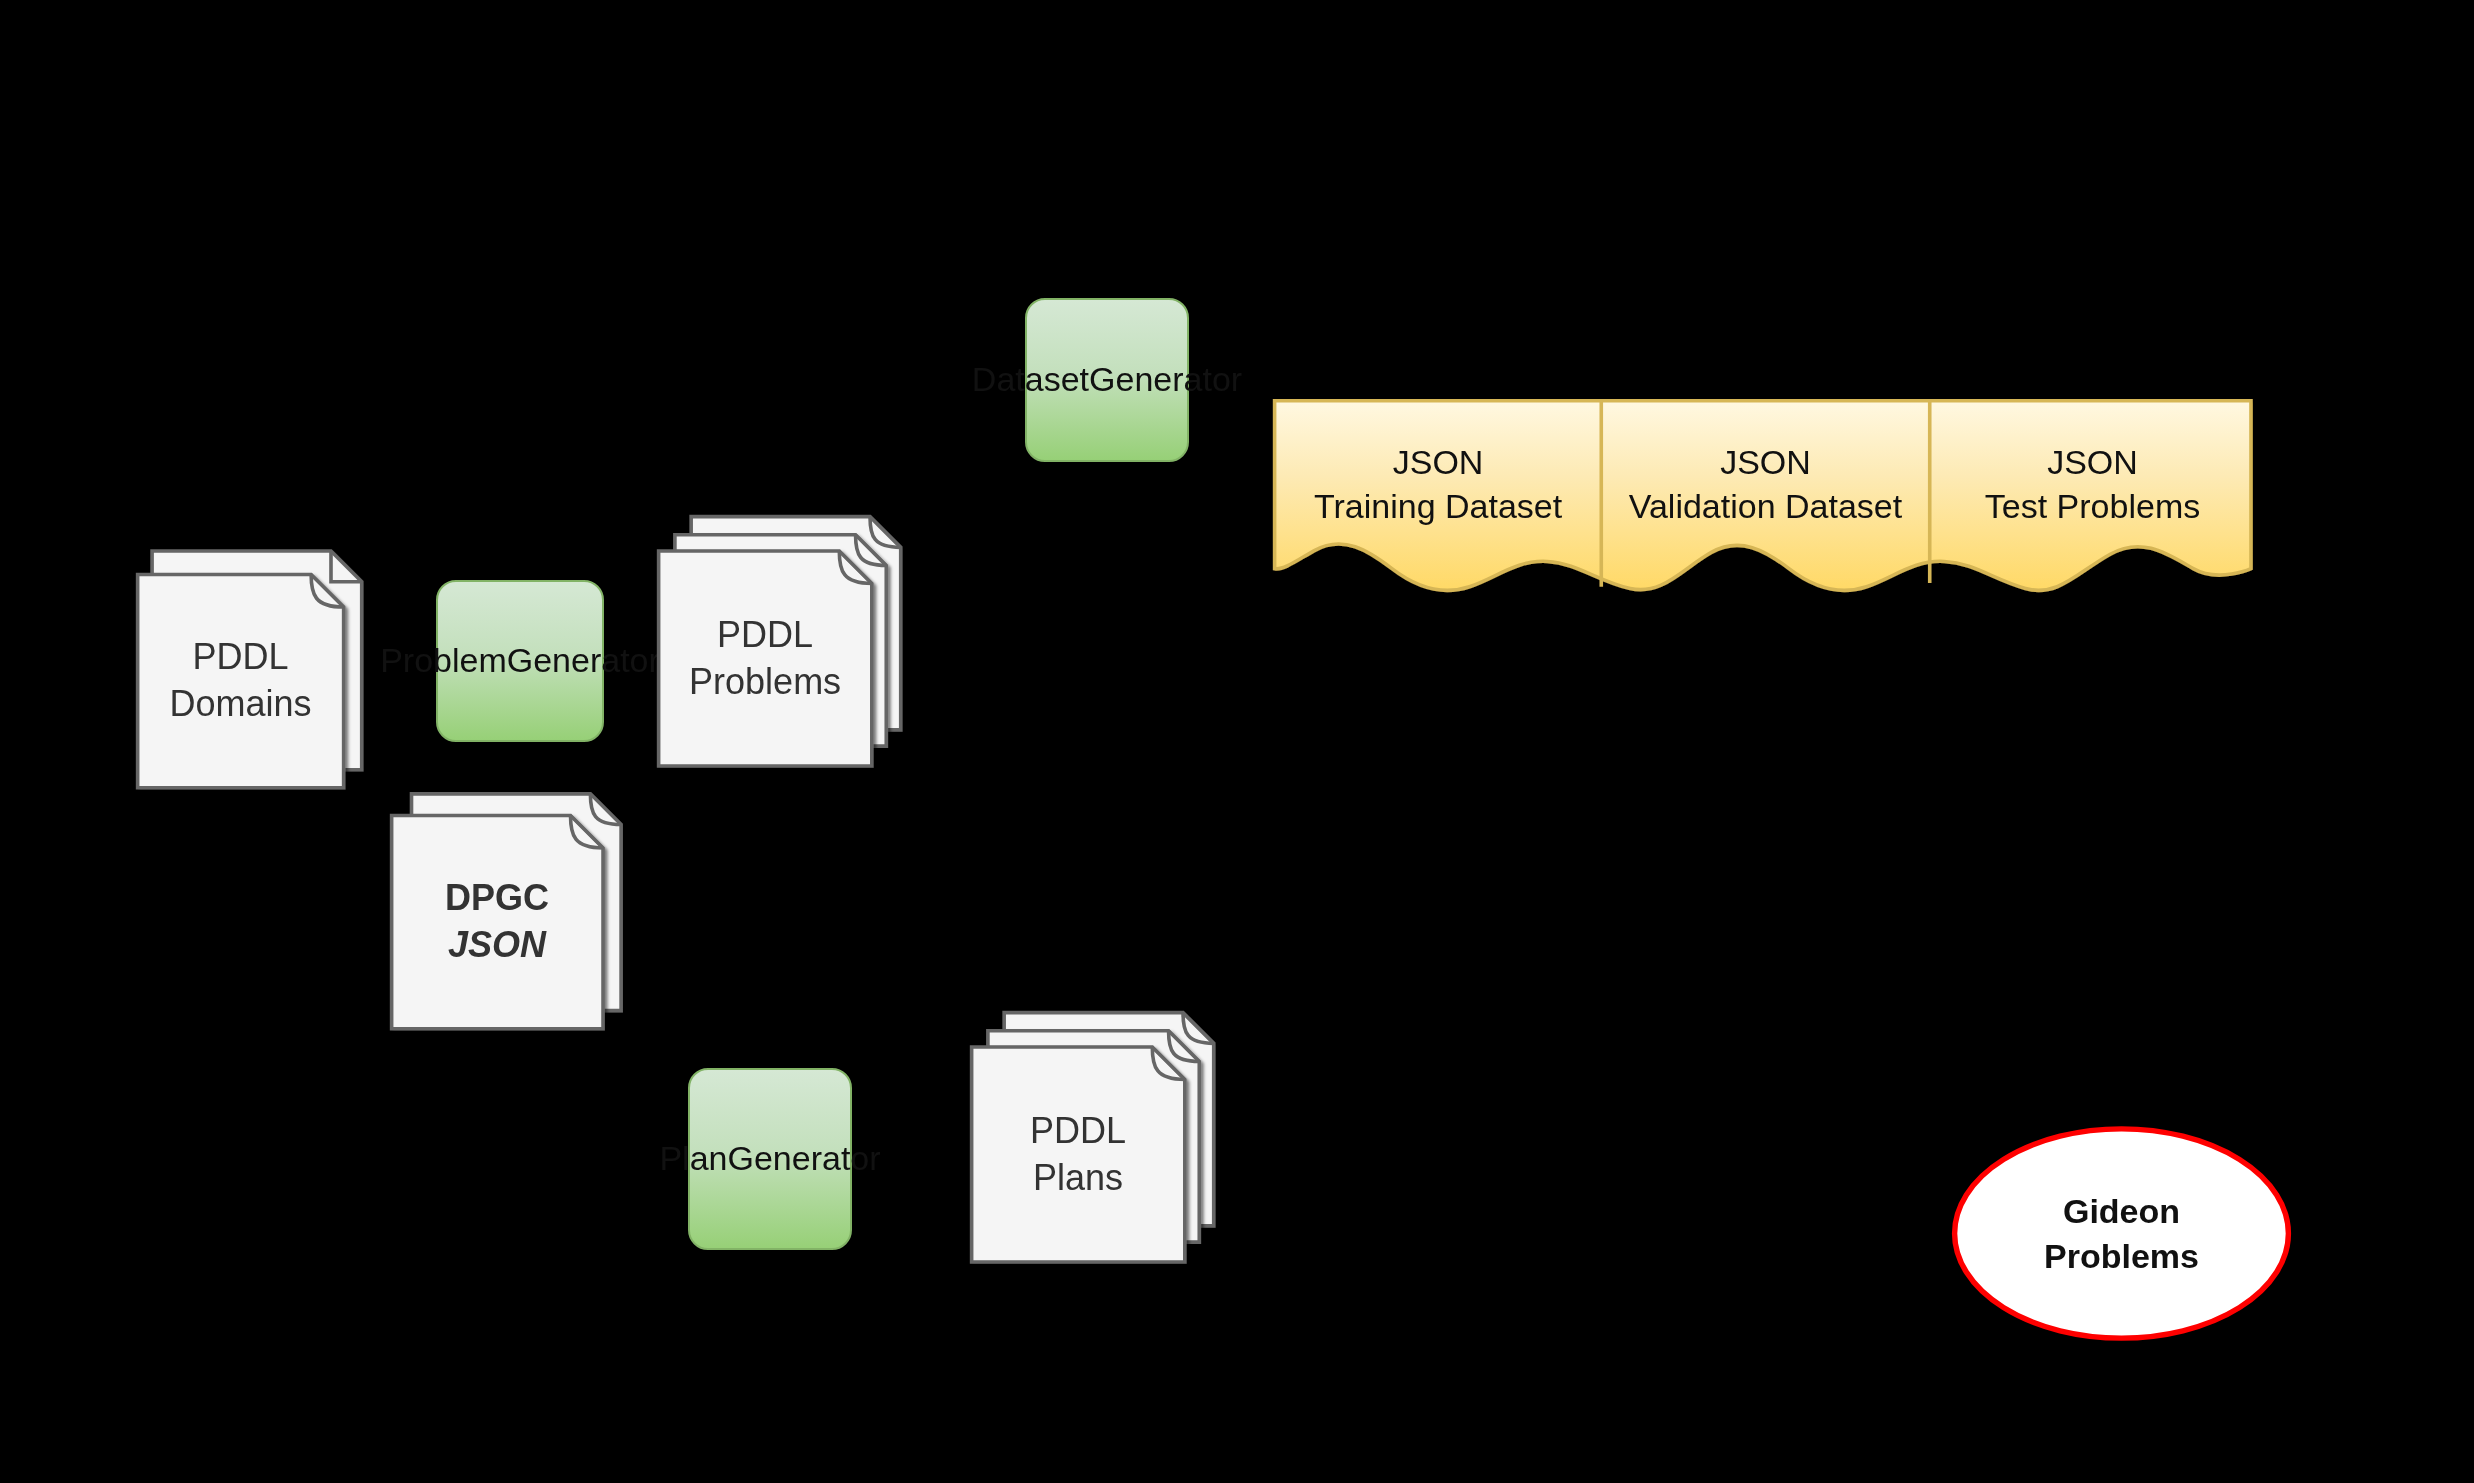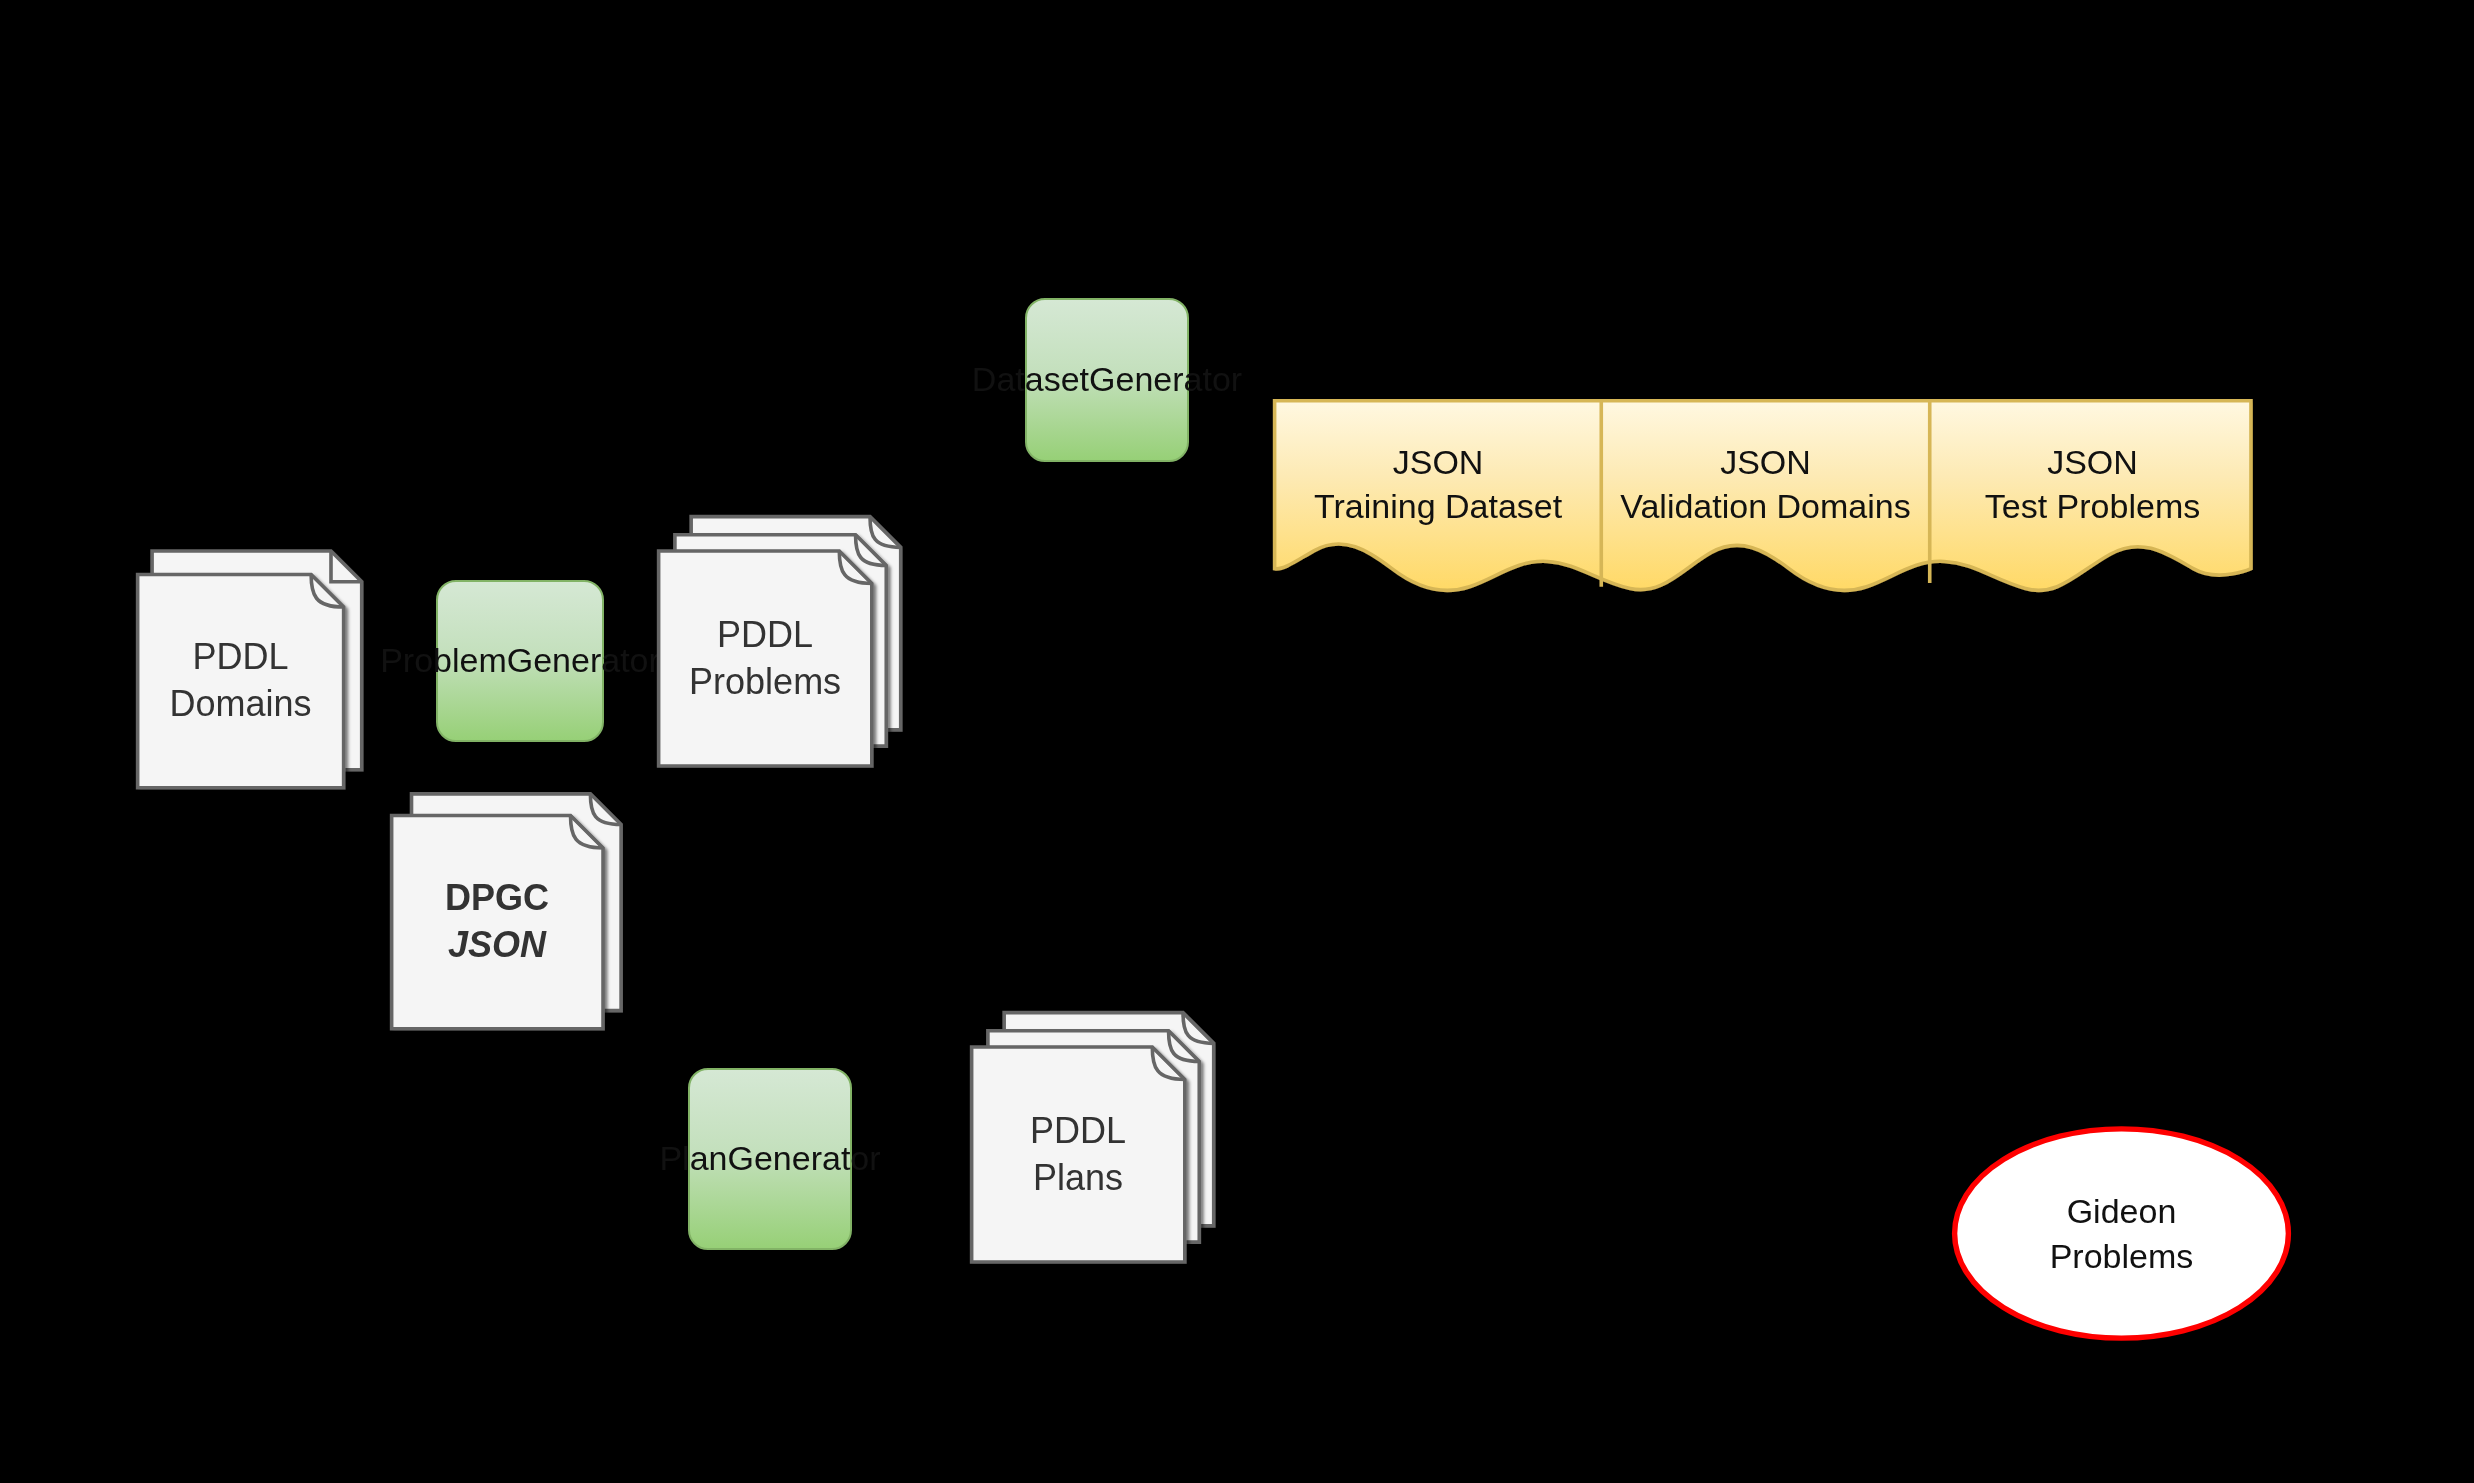--- a/index.html
+++ b/index.html
@@ -80,21 +80,21 @@
     justify-content: center;
     text-align: center;
     color: #111111;
     font-size: 33px;
     line-height: 1.25;
     pointer-events: none;
     white-space: nowrap;
   }
 
   
-  #planner-ellipse { position: absolute; }
+  #planner-ellipse { position: absolute; font-weight: bold; }
   #planner-ellipse svg { display: block; }
   .ellipse-label {
     position: absolute;
     display: flex;
     flex-direction: column;
     align-items: center;
     justify-content: center;
     text-align: center;
     color: #111111;
     font-size: 34px;
@@ -260,21 +260,21 @@
       <line x1="366" y1="4" x2="366" y2="210" stroke="#d6b656" stroke-width="4"></line>
       <line x1="730" y1="4" x2="730" y2="206" stroke="#d6b656" stroke-width="4"></line>
     </svg>
 
     <div class="ds-label" style="left:3.6px; top:43px; width:327px;">
       <span>JSON</span>
       <span>Training Dataset</span>
     </div>
     <div class="ds-label" style="left:330px; top:43px; width:329px;">
       <span>JSON</span>
-      <span>Validation Domains</span>
+      <span>Validation Dataset</span>
     </div>
     <div class="ds-label" style="left:659px; top:43px; width:325px;">
       <span>JSON</span>
       <span>Test Problems</span>
     </div>
   </div>
 
 
   <div id="planner-ellipse" style="left:1951px; top:1125px; width:341px; height:217px;">
     <svg width="341" height="217" viewBox="0 0 378 240" aria-hidden="true">

